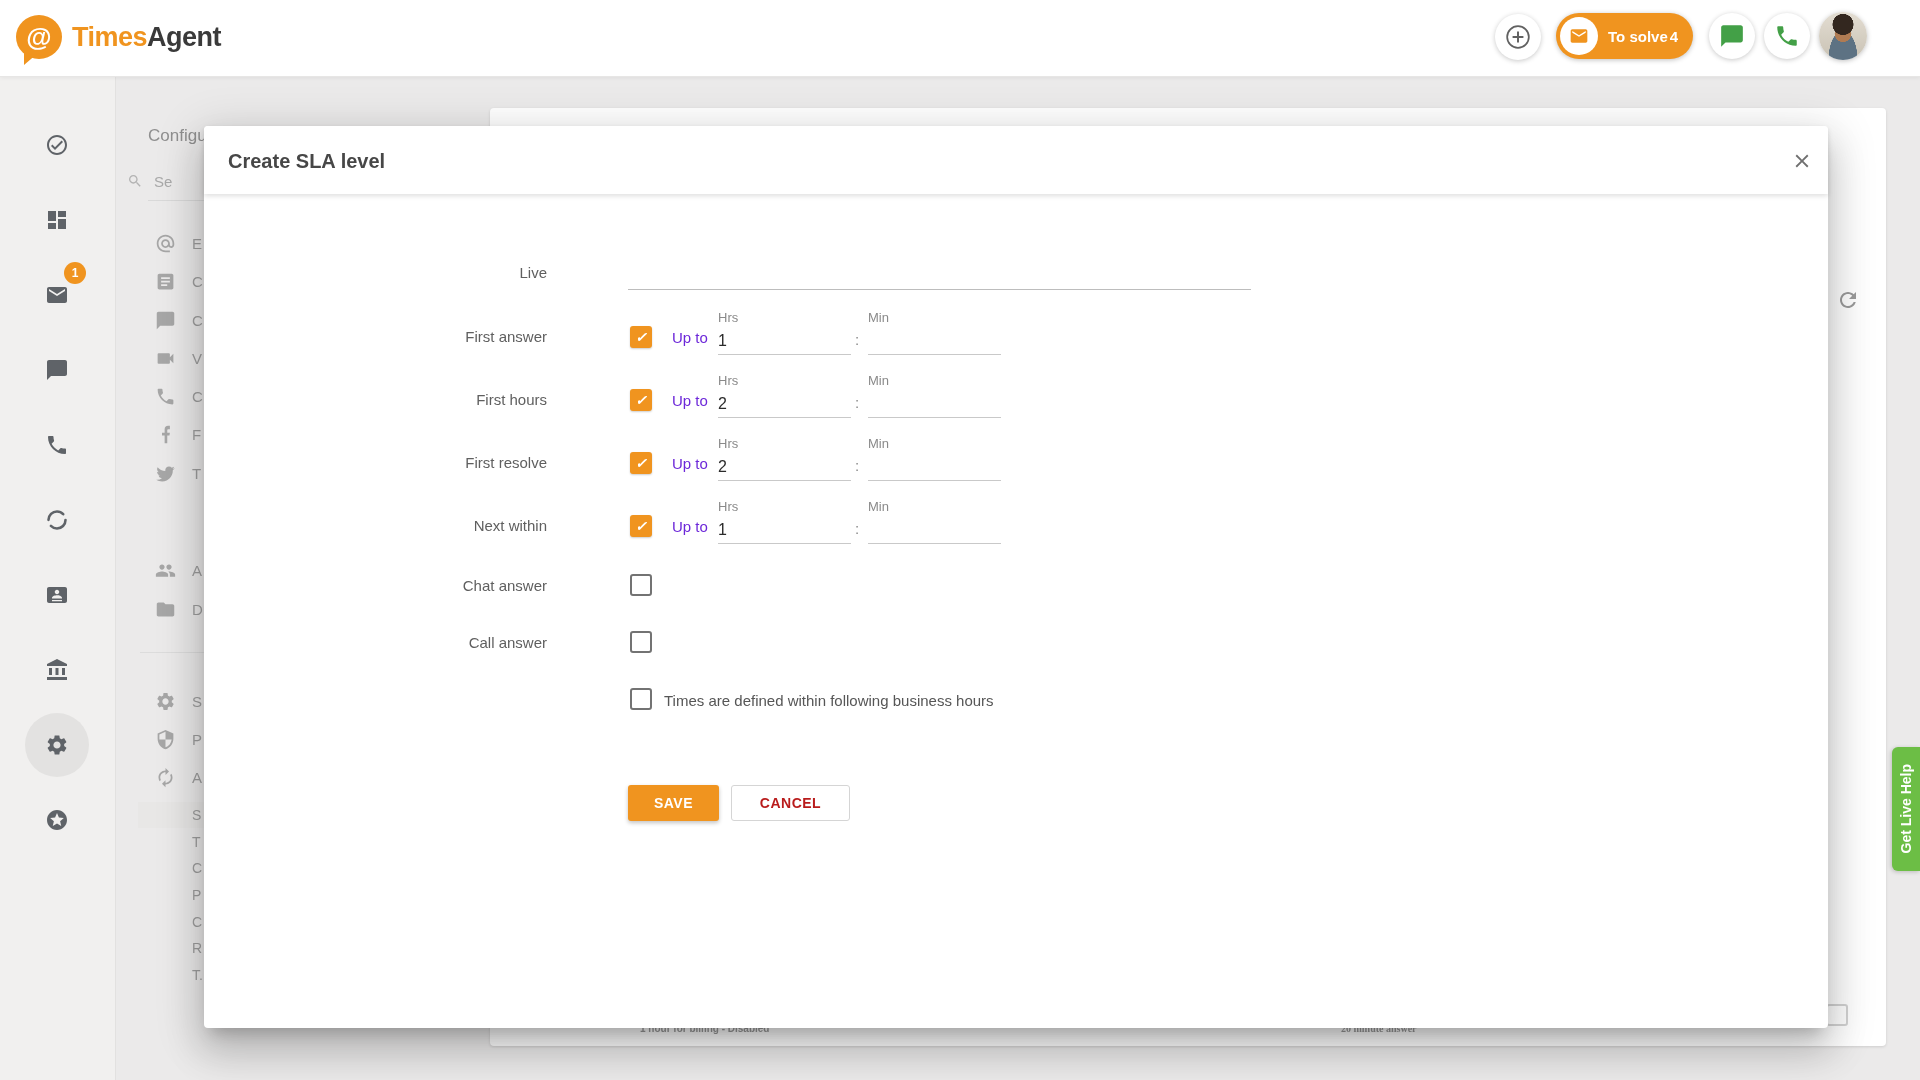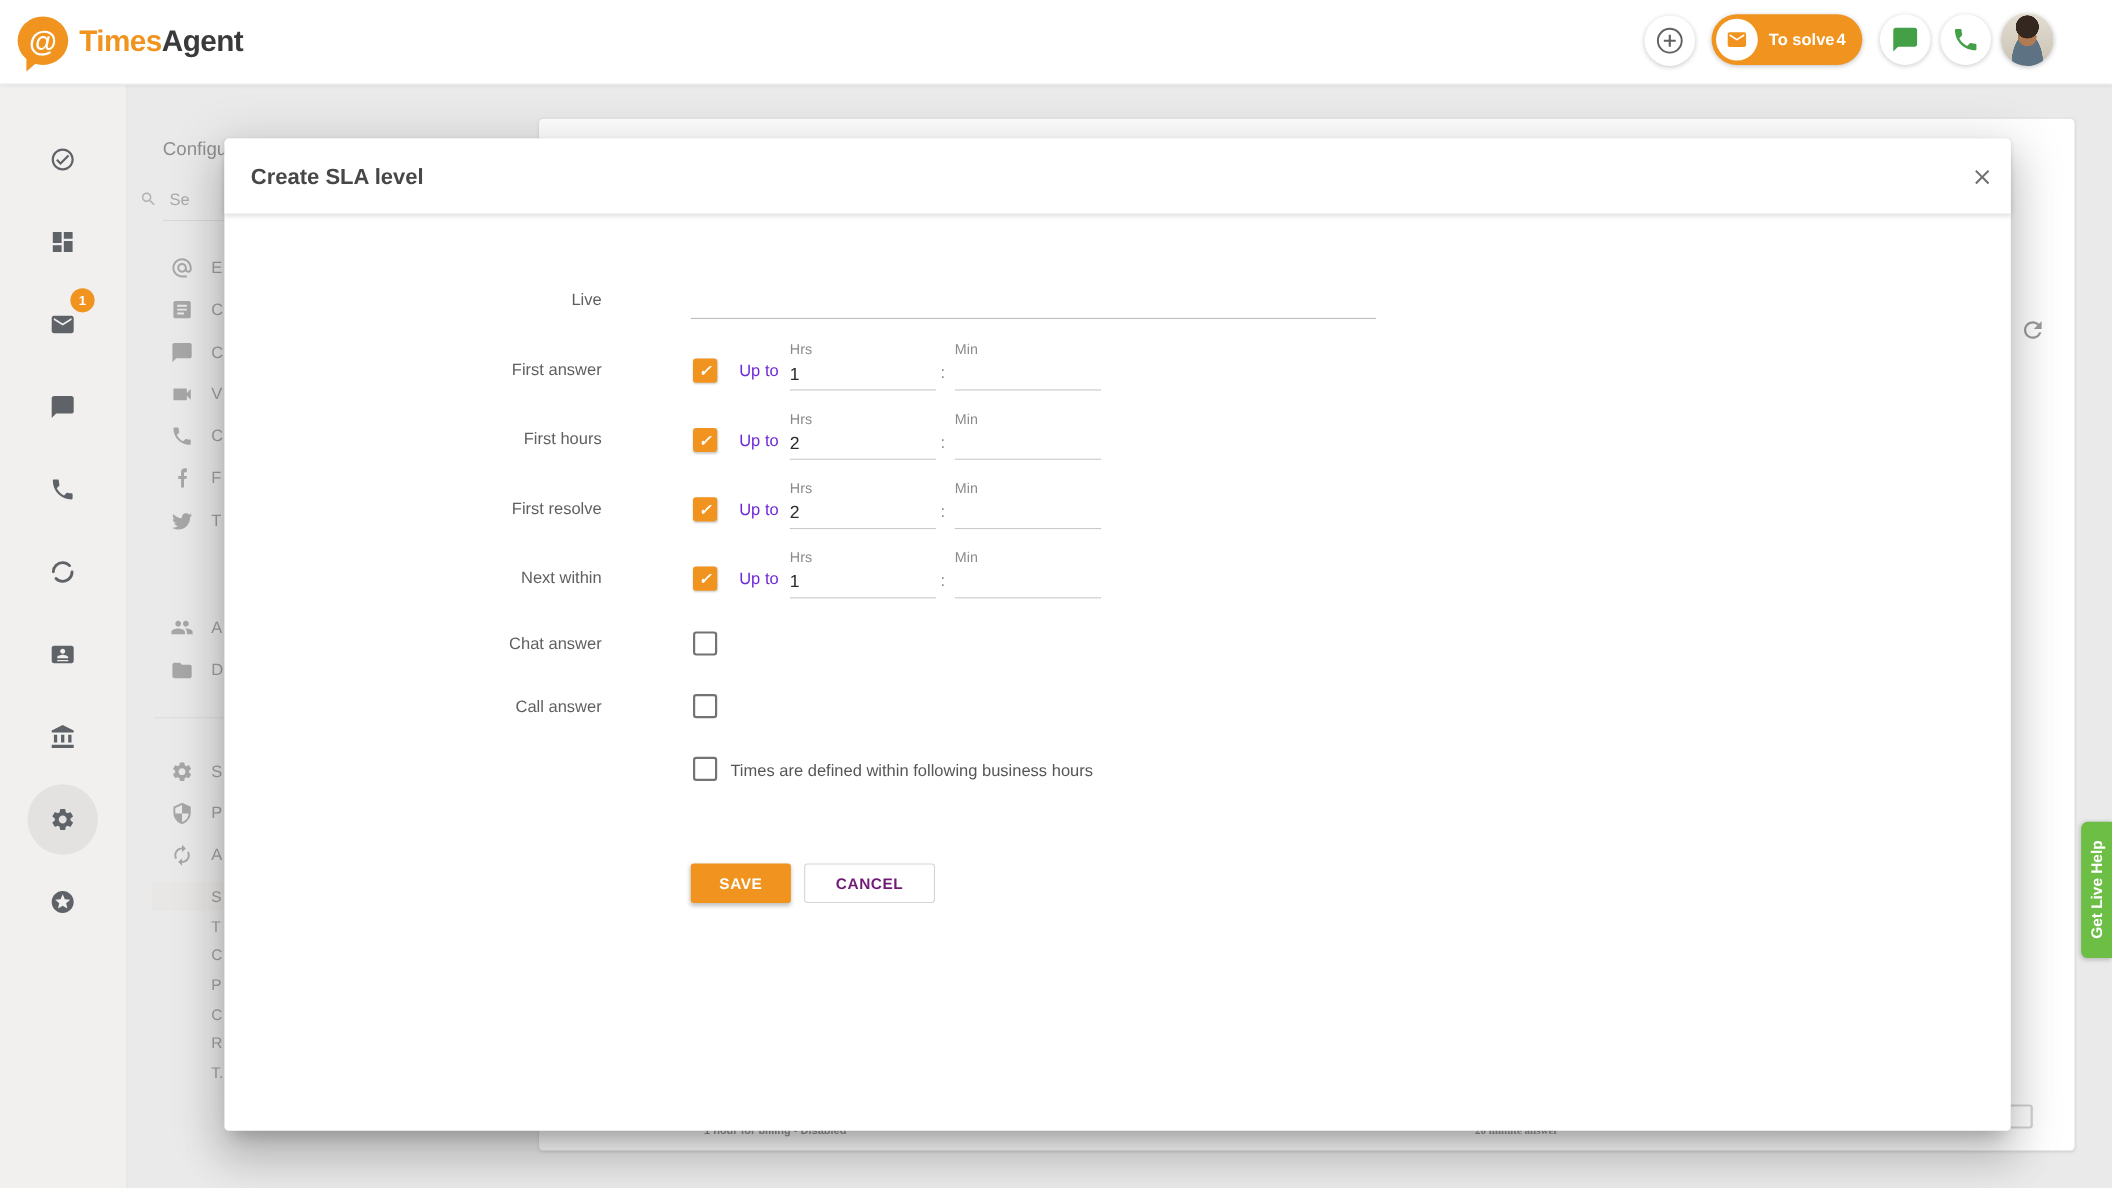--- a/index.html
+++ b/index.html
@@ -94,21 +94,21 @@
   .upto { position:absolute; left:468px; top:19px; font-size:15px; color:#6d28d9; }
   .colon { position:absolute; left:651px; top:21px; font-size:15px; color:#8a8a8a; }
   .cb { position:absolute; width:22px; height:22px; border-radius:3px; cursor:pointer; }
   .cb.checked { background:#F0941F; box-shadow:0 1px 2px rgba(0,0,0,.2); color:#fff;
     display:flex; align-items:center; justify-content:center; font-size:14px; font-weight:bold; }
   .cb.unchecked { border:2px solid #737373; background:#fff; }
   .bh-label { position:absolute; left:460px; top:566px; font-size:15px; color:#565656; }
   .btn-save { position:absolute; left:424px; top:659px; width:91px; height:36px; background:#F0941F; color:#fff;
     border:none; border-radius:3px; font-size:14px; font-weight:bold; letter-spacing:.5px; cursor:pointer;
     box-shadow:0 2px 4px rgba(0,0,0,.24); font-family:"Liberation Sans", sans-serif; }
-  .btn-cancel { position:absolute; left:527px; top:659px; width:119px; height:36px; background:#fff; color:#701a75;
+  .btn-cancel { position:absolute; left:527px; top:659px; width:119px; height:36px; background:#fff; color:#b91c1c;
     border:1px solid #d5d5d5; border-radius:3px; font-size:14px; font-weight:bold; letter-spacing:.5px; cursor:pointer;
     font-family:"Liberation Sans", sans-serif; }
 
   
   .live-help { position:absolute; left:1892px; top:747px; width:28px; height:124px; background:#6CBE45;
     border-radius:6px 0 0 6px; z-index:20; cursor:pointer; box-shadow:-1px 1px 4px rgba(0,0,0,.2);
     display:flex; align-items:center; justify-content:center; }
   .live-help span { writing-mode:vertical-rl; transform:rotate(180deg); color:#fff; font-size:14px; font-weight:bold;
     white-space:nowrap; }
 </style>

